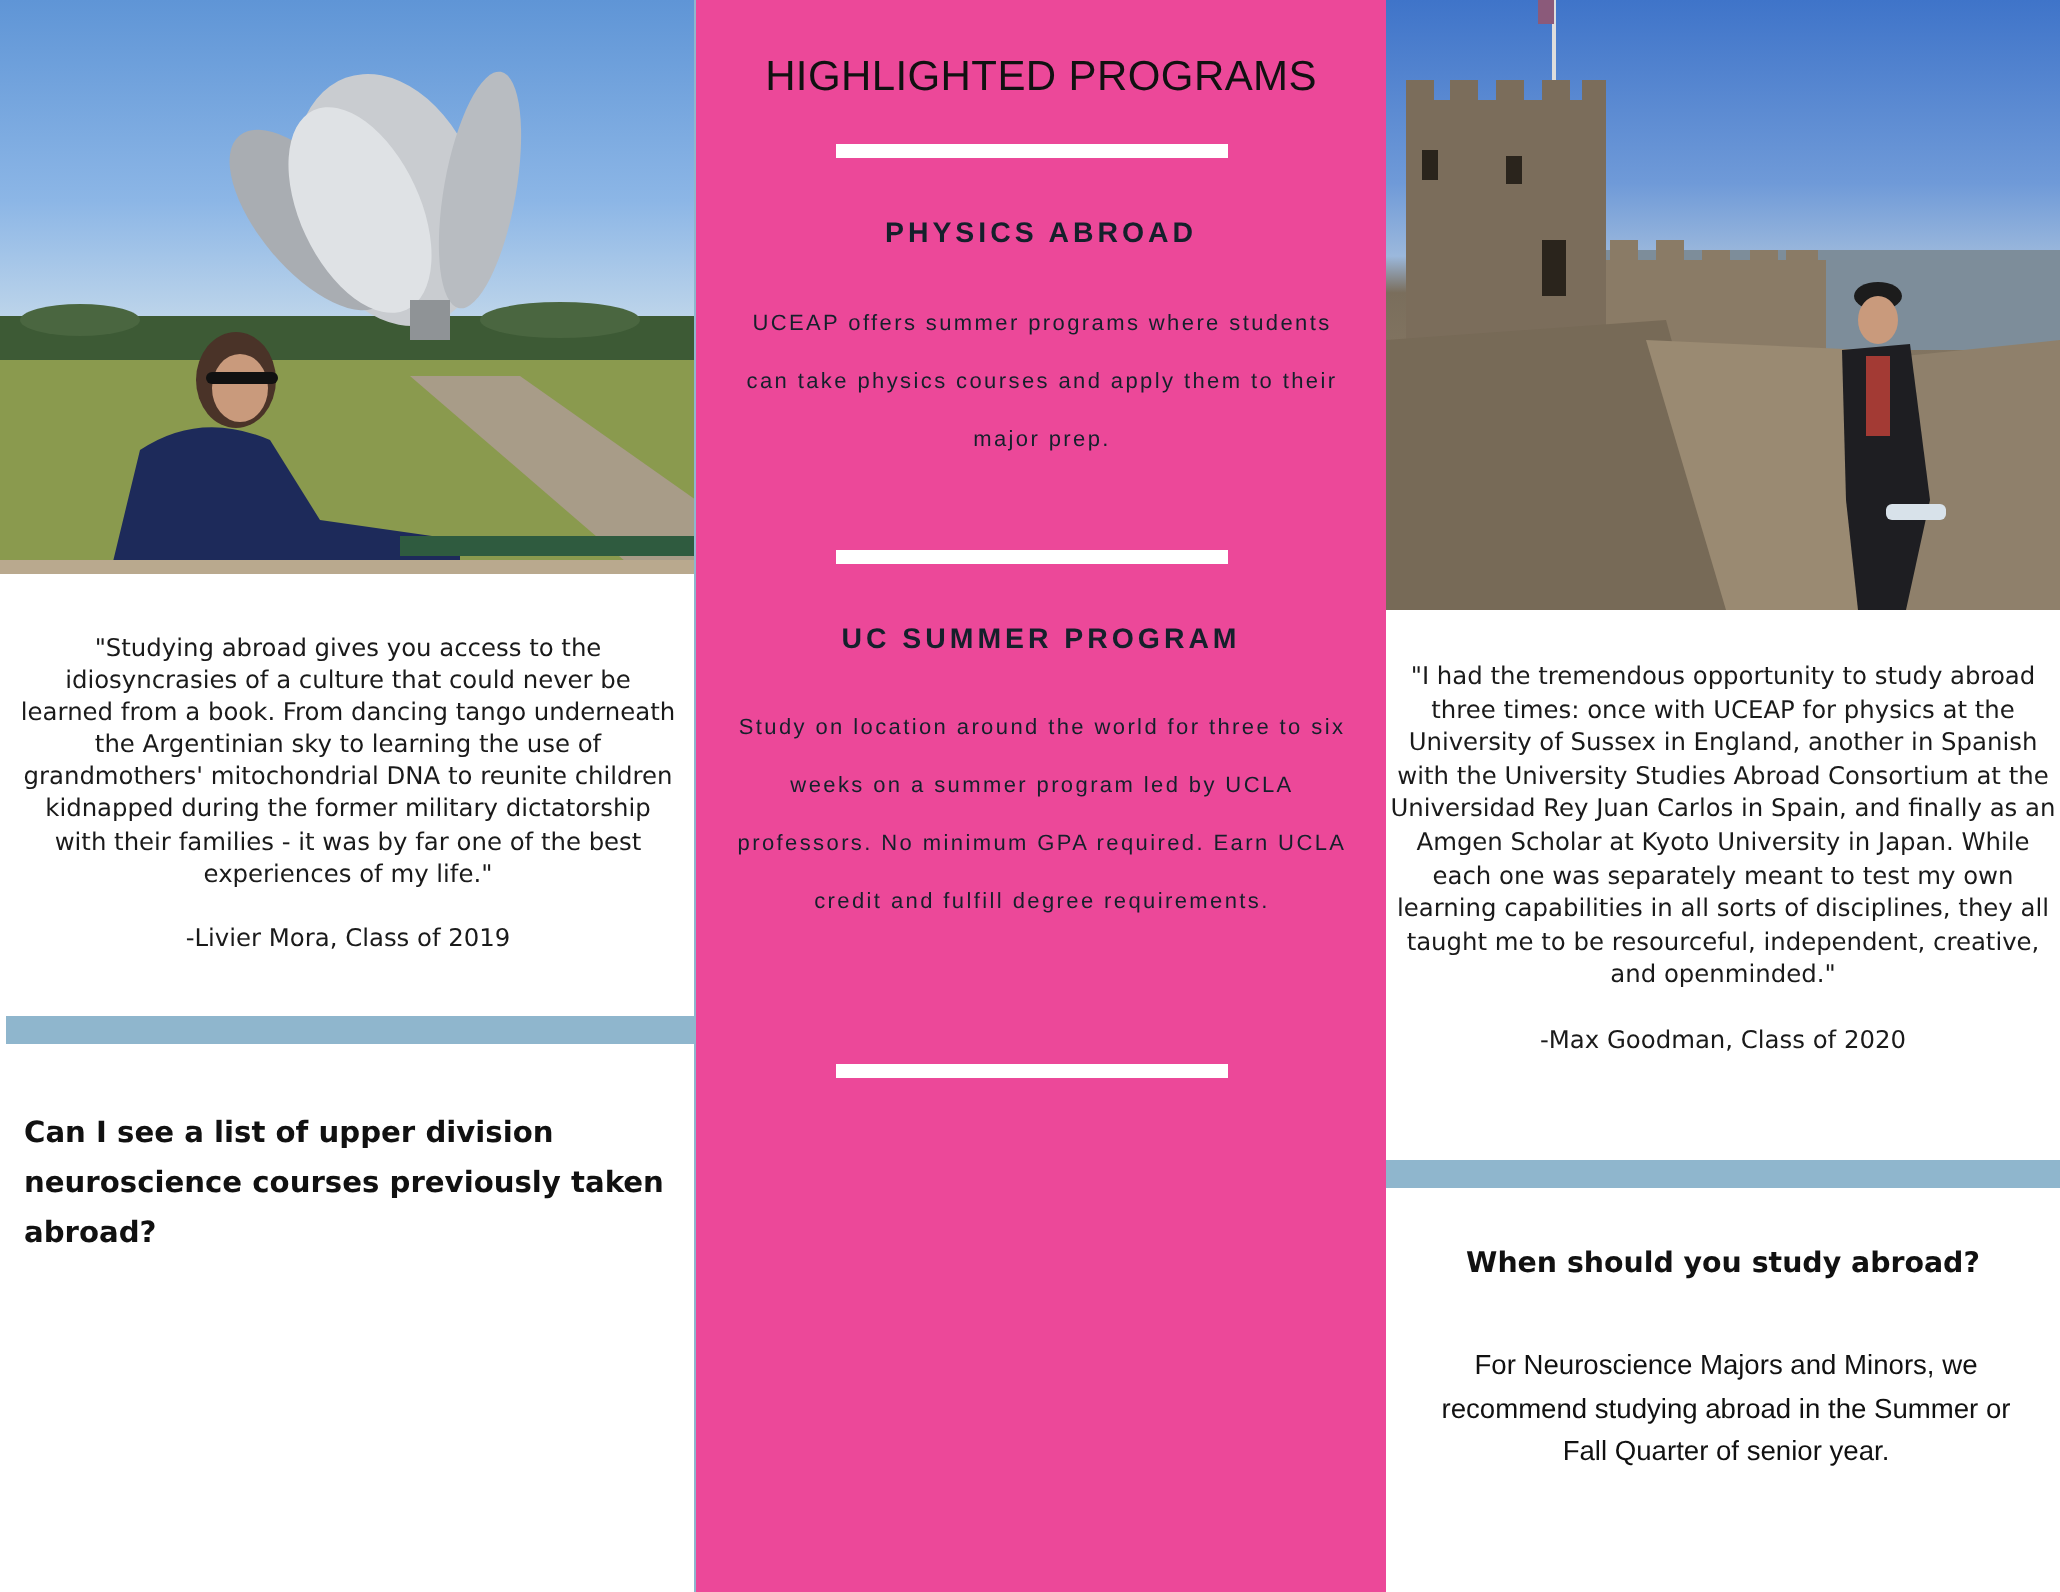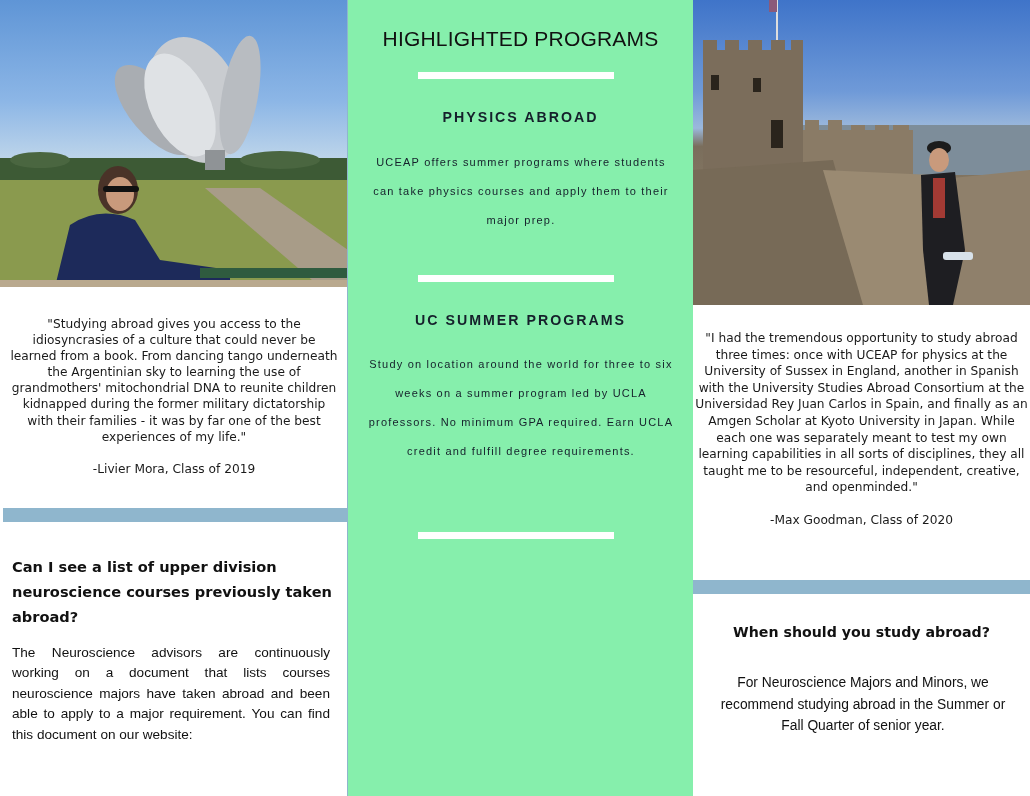--- a/index.html
+++ b/index.html
@@ -4,21 +4,21 @@
 <style>
   html, body { margin: 0; padding: 0; }
   body {
     width: 1030px; height: 796px; overflow: hidden; position: relative;
     background: #ffffff;
     font-family: "DejaVu Sans", sans-serif;
     color: #111;
   }
   .col { position: absolute; top: 0; height: 796px; }
   .col-left { left: 0; width: 348px; background: #ffffff; }
-  .col-mid { left: 348px; width: 415px; background: #86efac; }
+  .col-mid { left: 348px; width: 415px; background: #ec4899; }
   .col-right { left: 693px; width: 337px; background: #ffffff; }
 
   
   .photo { position: absolute; left: 0; top: 0; overflow: hidden; }
   .photo-left { width: 348px; height: 287px;
     background: linear-gradient(180deg, #5f95d6 0%, #8cb6e6 35%, #bcd4ea 55%, #6f8a54 62%, #8d9d55 75%, #a09a72 88%, #7d8a5a 100%); }
   .photo-right { width: 337px; height: 305px;
     background: linear-gradient(180deg, #3f74c9 0%, #6f9ad8 30%, #9bb8dc 42%, #7a6e5c 48%, #8a7b66 70%, #6f6352 100%); }
   .photo svg { position: absolute; left: 0; top: 0; }
 
@@ -81,34 +81,33 @@
 
 <div class="quote quote-left">
   <span>"Studying abroad gives you access to the idiosyncrasies of a culture that could never be learned from a book. From dancing tango underneath the Argentinian sky to learning the use of grandmothers' mitochondrial DNA to reunite children kidnapped during the former military dictatorship with their families - it was by far one of the best experiences of my life."</span>
   <span class="attrib">-Livier Mora, Class of 2019</span>
 </div>
 
 <div class="band band-left"></div>
 
 <div class="faq-left-title">Can I see a list of upper division neuroscience courses previously taken abroad?</div>
 <div class="faq-left-body">
-  <span>The Neuroscience advisors are continuously working on a document that lists courses neuroscience majors have taken abroad and been able to apply to a major requirement. You can find this document on our website:</span>
 </div>
 
 <div class="right-edge-left"></div>
 
 <div class="col col-mid">
   <div class="mid-title">HIGHLIGHTED PROGRAMS</div>
   <div class="divider" style="top:72px;"></div>
 
   <div class="prog-head" style="top:109px;">PHYSICS ABROAD</div>
   <div class="prog-body" style="top:148px;">UCEAP offers summer programs where students can take physics courses and apply them to their major prep.</div>
   <div class="divider" style="top:275px;"></div>
 
-  <div class="prog-head" style="top:312px;">UC SUMMER PROGRAMS</div>
+  <div class="prog-head" style="top:312px;">UC SUMMER PROGRAM</div>
   <div class="prog-body" style="top:350px;">Study on location around the world for three to six weeks on a summer program led by UCLA professors. No minimum GPA required. Earn UCLA credit and fulfill degree requirements.</div>
   <div class="divider" style="top:532px;"></div>
 
 </div>
 
 <div class="col col-right"></div>
 <div class="photo photo-right" style="left:693px;" title="Student standing on the walls of a stone castle with a tower and flag">
   <svg width="337" height="305" viewBox="0 0 337 305">
 
     <rect x="110" y="125" width="227" height="50" fill="#7d8d9a"></rect>

